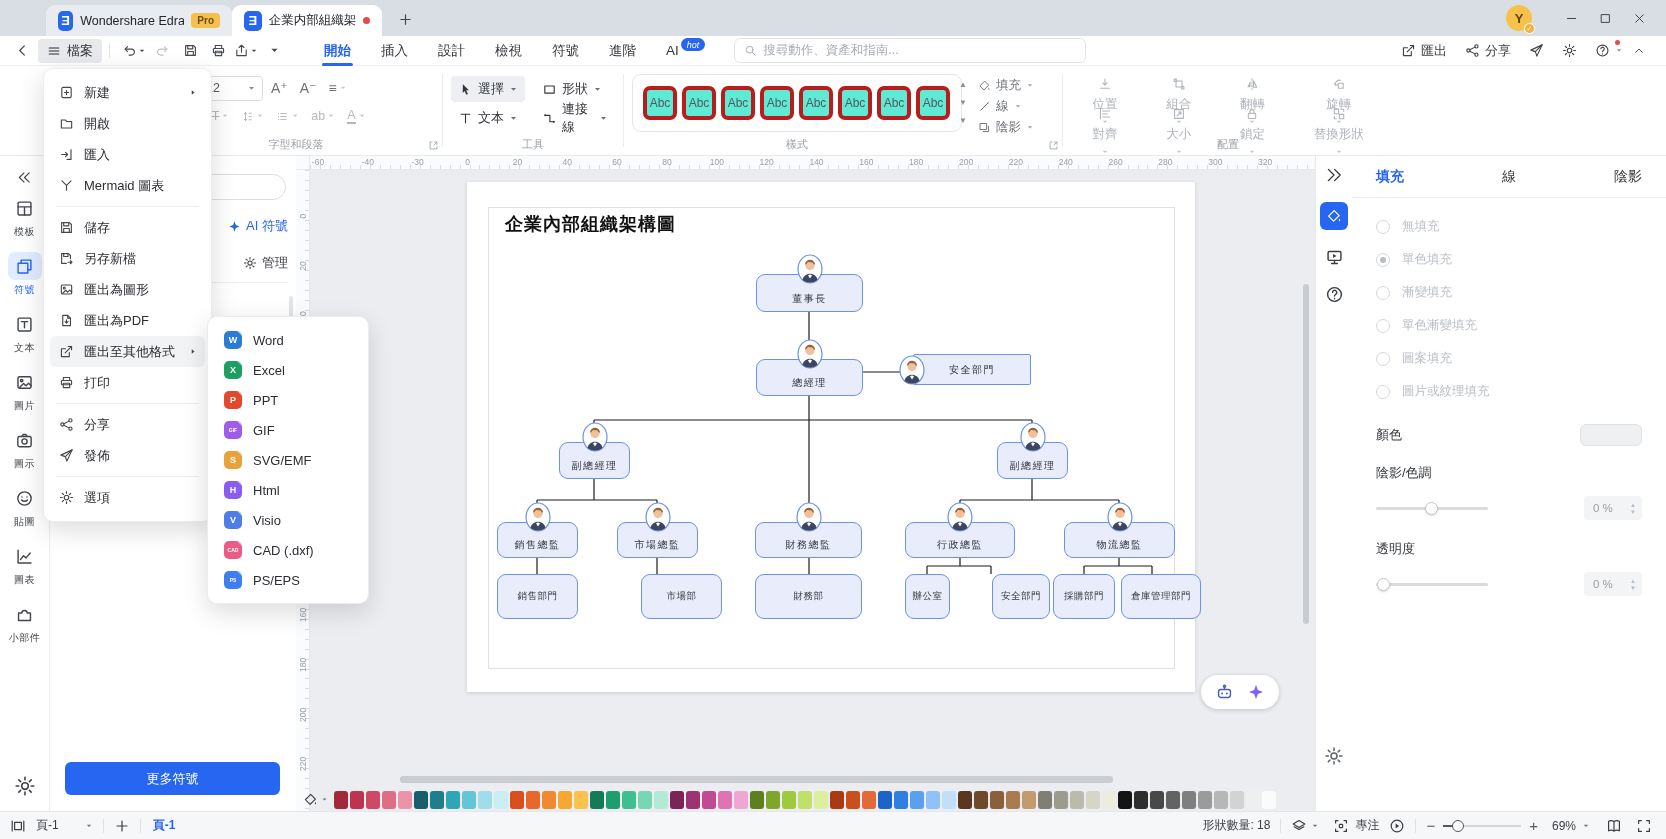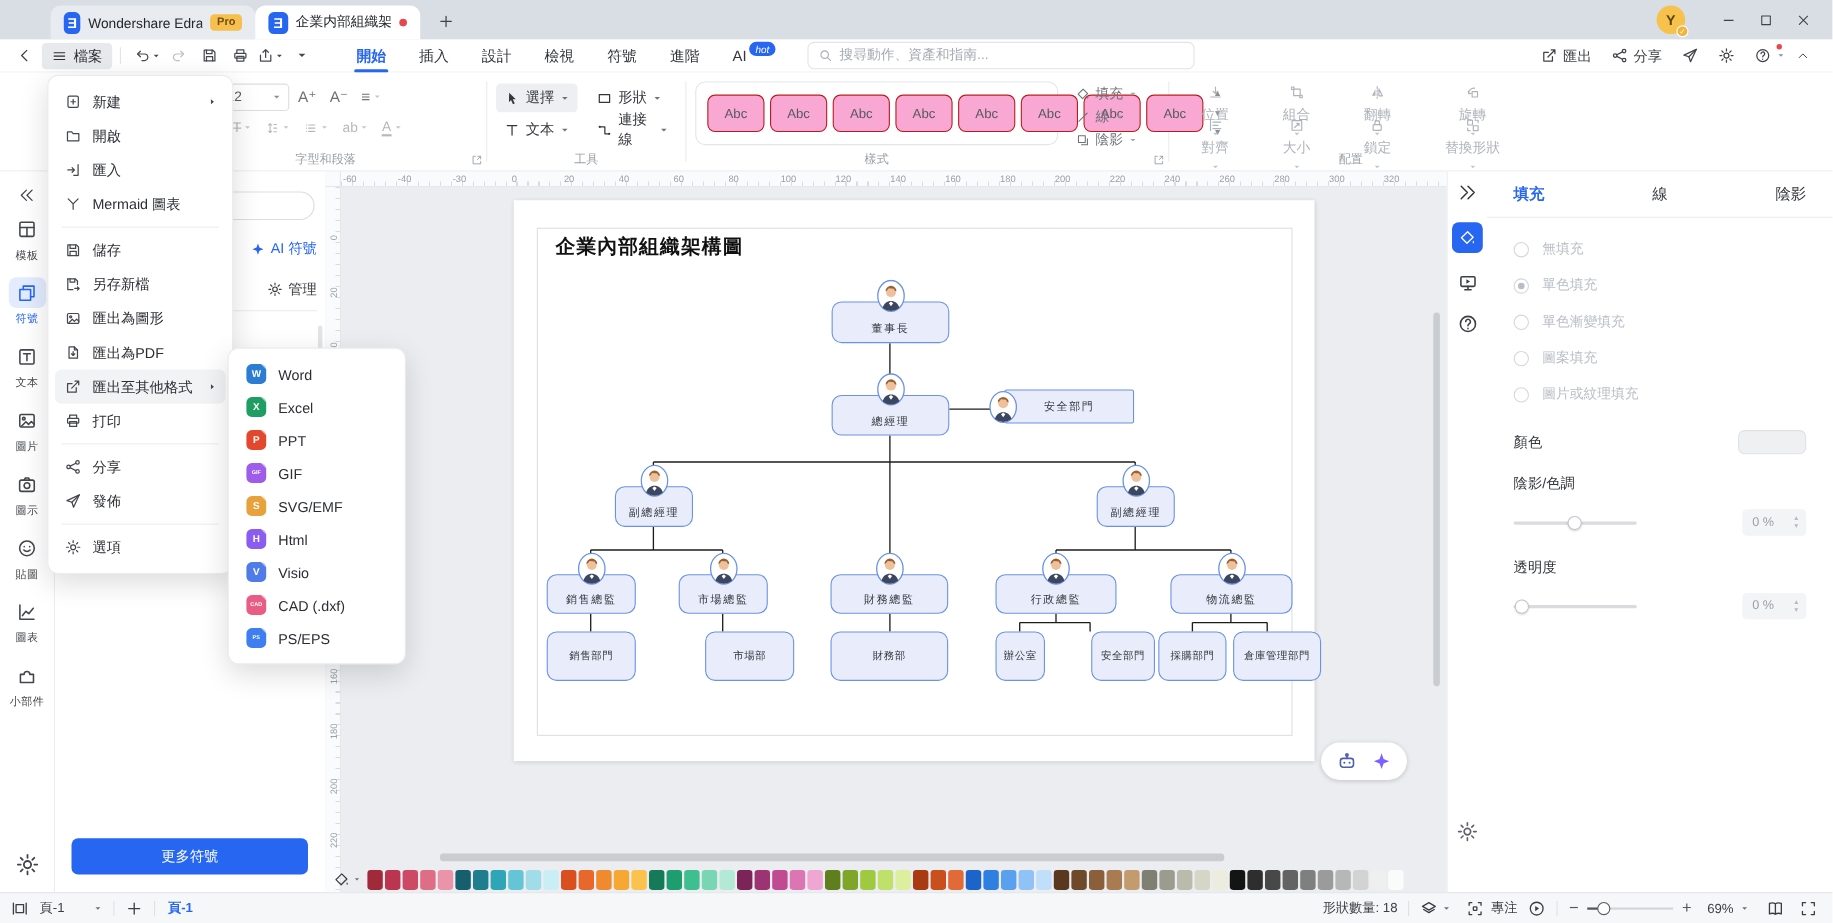--- a/index.html
+++ b/index.html
@@ -62,21 +62,21 @@
   .selbox .cd{width:9px;height:9px;color:#8a8f96}
   .minib{display:flex;align-items:center;justify-content:center;gap:2px;height:25px;padding:0 4px;color:#b4b9c0;font-size:12.5px;}
   .minib .cd{width:8px;height:8px;color:#c3c7cd}
   .minib b{font-weight:normal}
   .tgrid{display:grid;grid-template-columns:auto auto;gap:3px 10px;}
   .tbtn{display:flex;align-items:center;gap:5px;height:26px;padding:0 7px;font-size:13px;color:#33363b;border-radius:4px;}
   .tbtn.selected{background:#edeff2;}
   .tbtn svg{width:15px;height:15px}
   .tbtn .cd{width:9px;height:9px;color:#6d7278}
   .stylebox{border:1px solid #e3e5e8;border-radius:9px;height:58px;display:flex;align-items:center;padding:0 6px 0 10px;gap:5px;}
-  .stylecell{width:52px;height:34px;border:1px solid #b91c1c;border-radius:7px;display:flex;align-items:center;justify-content:center;font-size:12px;color:#55585e;background:#f9a8d4;}
+  .stylecell{width:34px;height:34px;border:4px solid #b91c1c;border-radius:7px;display:flex;align-items:center;justify-content:center;font-size:12px;color:#55585e;background:#5eead4;}
   .stylearrows{display:flex;flex-direction:column;justify-content:space-between;height:44px;padding-left:4px;color:#8a8f96;}
   .stylearrows span{font-size:8px;line-height:1;}
   .fcol{display:flex;flex-direction:column;justify-content:center;gap:3px;}
   .fcrow{display:flex;align-items:center;gap:5px;height:18px;color:#6d7278;font-size:12.5px;}
   .fcrow svg{width:13px;height:13px}
   .fcrow .cd{width:8px;height:8px;color:#9aa0a6}
   .agrid{display:grid;grid-template-columns:repeat(4,auto);gap:4px 6px;align-content:center;}
   .abtn{display:flex;align-items:center;gap:5px;height:26px;padding:0 6px;font-size:12.5px;color:#aeb3ba;flex-direction:column;}
   .abtn svg{width:14px;height:14px}
   .abtn .cd{width:8px;height:8px;color:#c3c7cd}
@@ -1213,20 +1213,24 @@
         <div class="ropt">
           <span class="radio"></span>
           <span>無填充</span>
         </div>
         <div class="ropt">
           <span class="radio sel"></span>
           <span>單色填充</span>
         </div>
         <div class="ropt">
           <span class="radio"></span>
+          <span>漸變填充</span>
+        </div>
+        <div class="ropt">
+          <span class="radio"></span>
           <span>單色漸變填充</span>
         </div>
         <div class="ropt">
           <span class="radio"></span>
           <span>圖案填充</span>
         </div>
         <div class="ropt">
           <span class="radio"></span>
           <span>圖片或紋理填充</span>
         </div>

